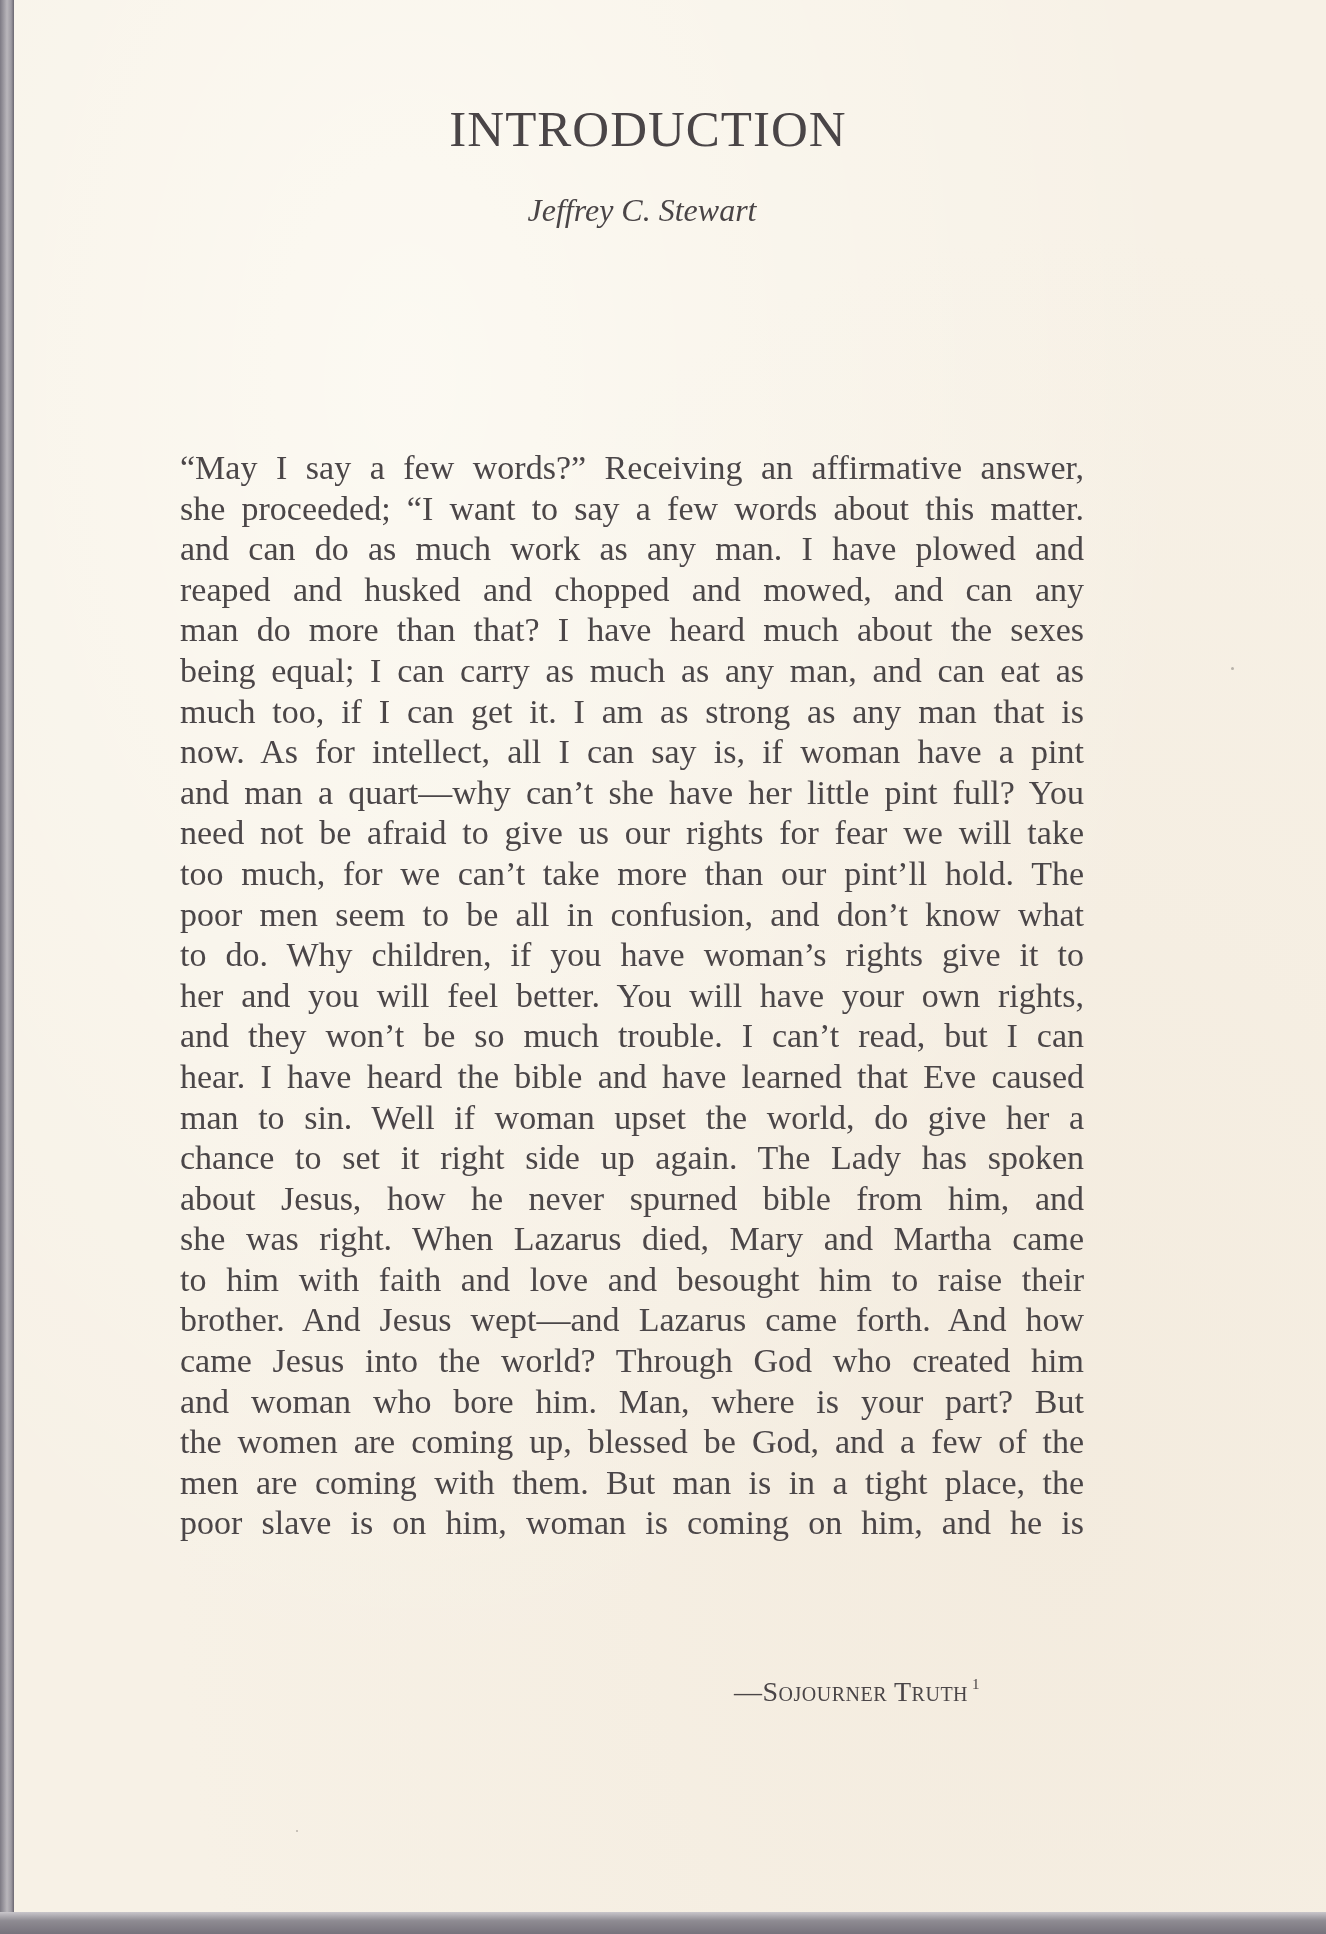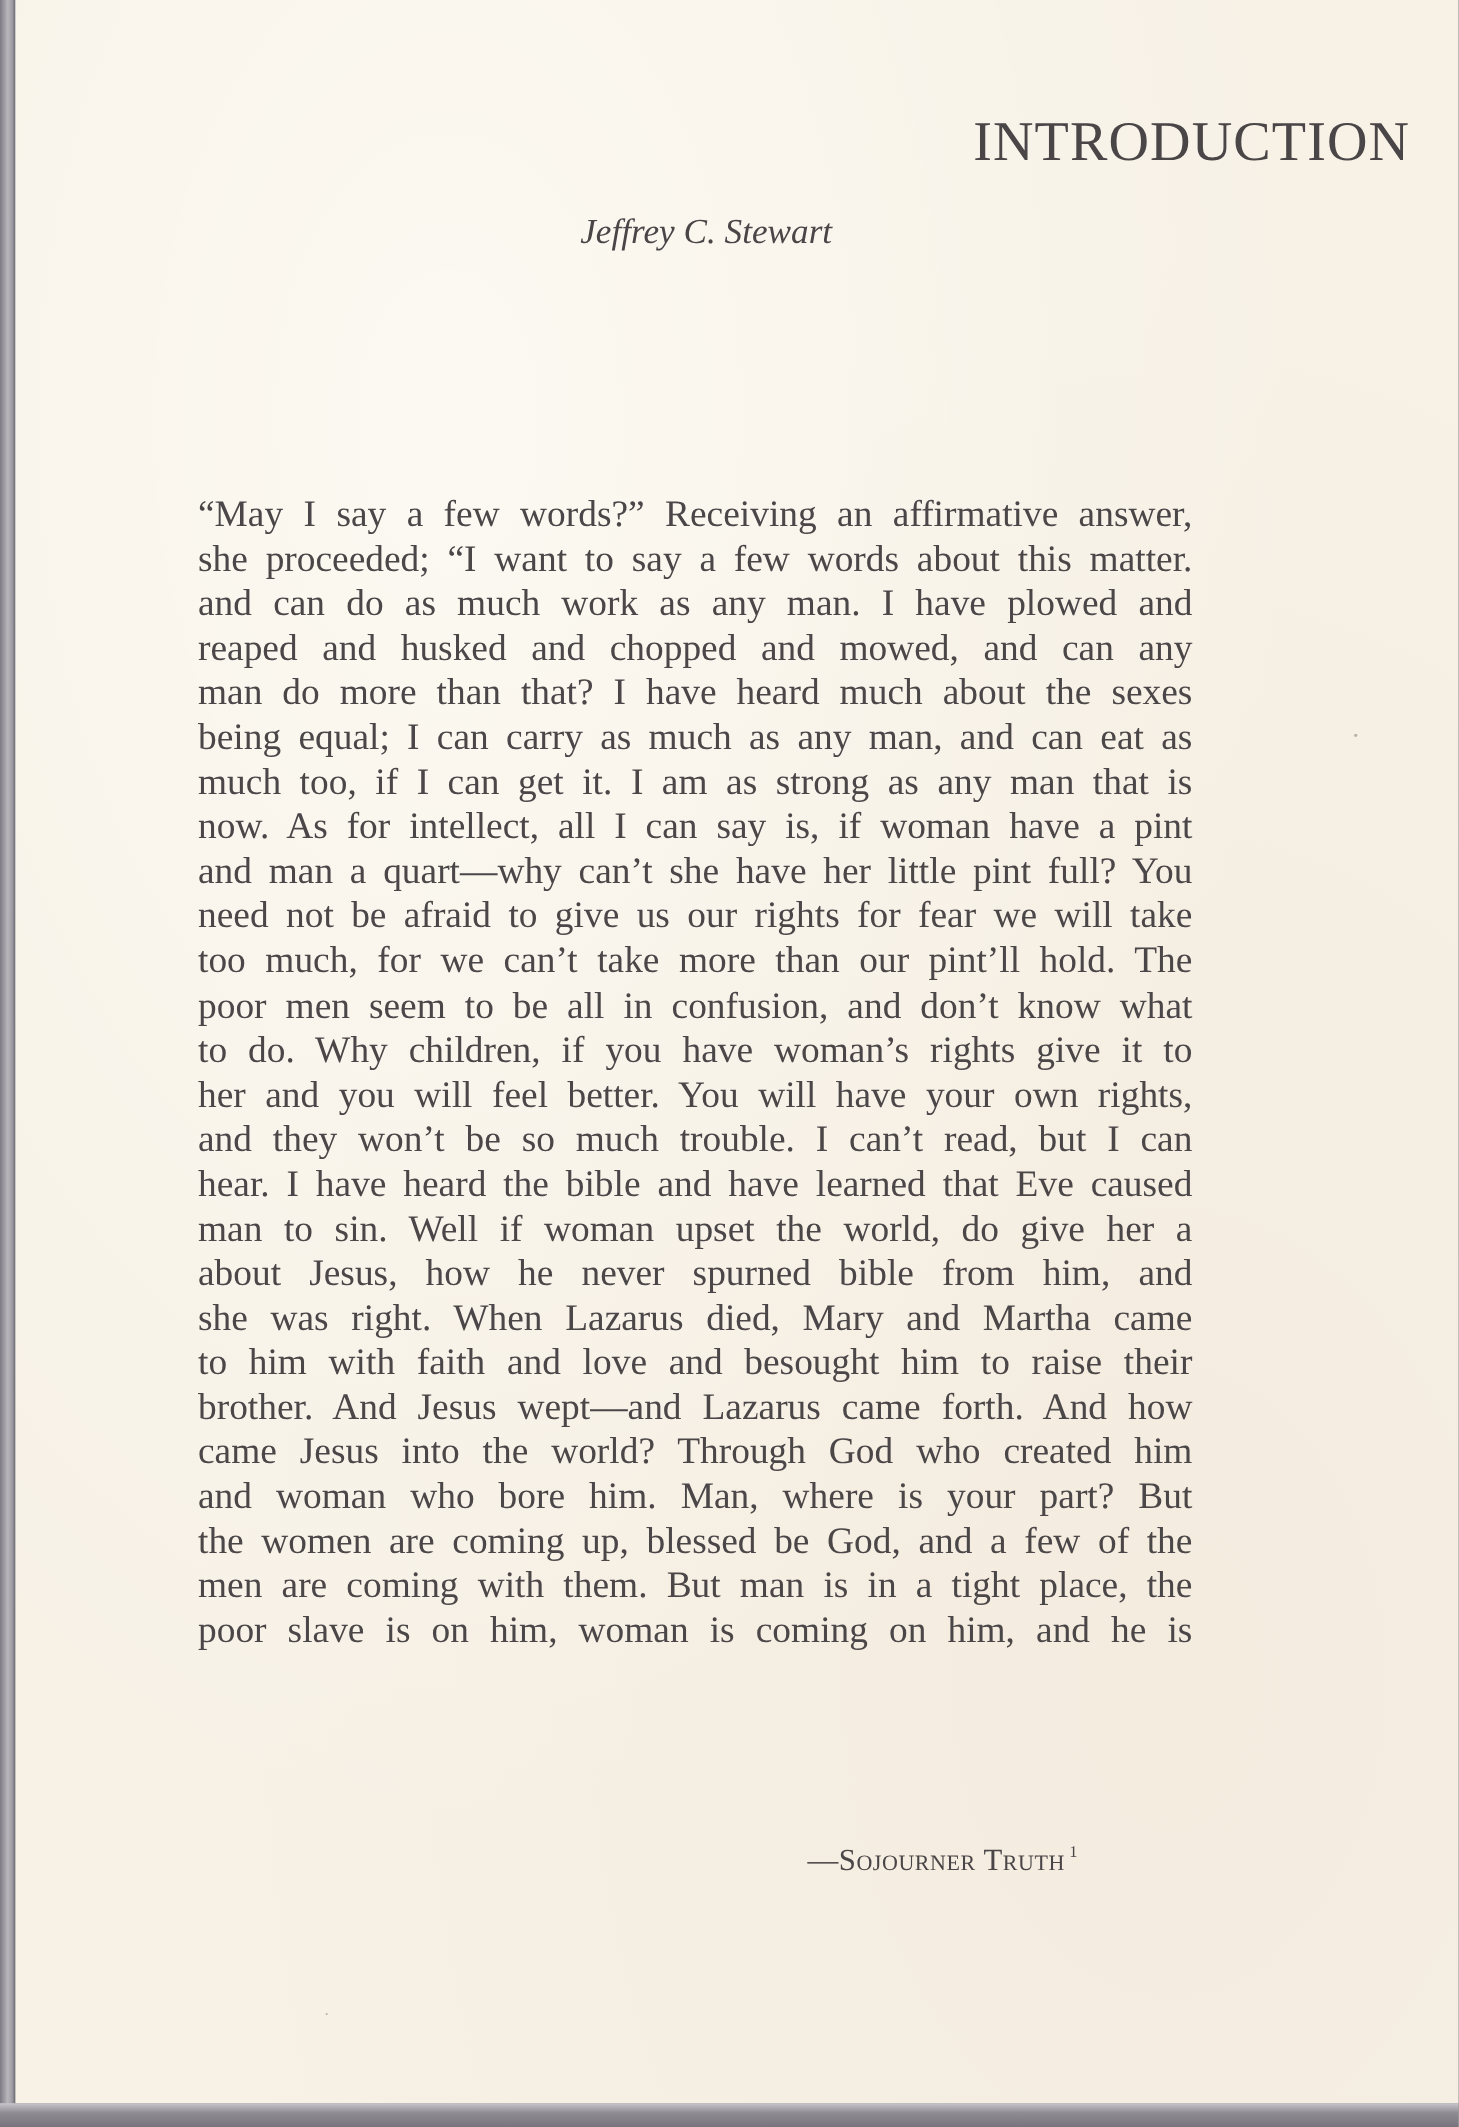--- a/index.html
+++ b/index.html
@@ -34,21 +34,21 @@
     .bottom-edge {
       position: absolute;
       left: 0; top: 1912px;
       width: 1326px; height: 22px;
       background: linear-gradient(to bottom, #c9c6cb 0%, #8e8b92 40%, #77737c 100%);
     }
     .title {
       position: absolute;
       left: 0; width: 1268px;
       top: 100px;
-      text-align: right;
+      text-align: center;
       font-family: "Liberation Serif", "DejaVu Serif", serif;
       font-size: 51px;
       letter-spacing: 1px;
       color: #4a4547;
       margin: 0;
       font-weight: normal;
     }
     .author {
       position: absolute;
       left: 0; width: 1256px;
@@ -124,20 +124,21 @@
       <span class="line">now. As for intellect, all I can say is, if woman have a pint</span>
       <span class="line">and man a quart—why can’t she have her little pint full? You</span>
       <span class="line">need not be afraid to give us our rights for fear we will take</span>
       <span class="line">too much, for we can’t take more than our pint’ll hold. The</span>
       <span class="line">poor men seem to be all in confusion, and don’t know what</span>
       <span class="line">to do. Why children, if you have woman’s rights give it to</span>
       <span class="line">her and you will feel better. You will have your own rights,</span>
       <span class="line">and they won’t be so much trouble. I can’t read, but I can</span>
       <span class="line">hear. I have heard the bible and have learned that Eve caused</span>
       <span class="line">man to sin. Well if woman upset the world, do give her a</span>
+      <span class="line">chance to set it right side up again. The Lady has spoken</span>
       <span class="line">about Jesus, how he never spurned bible from him, and</span>
       <span class="line">she was right. When Lazarus died, Mary and Martha came</span>
       <span class="line">to him with faith and love and besought him to raise their</span>
       <span class="line">brother. And Jesus wept—and Lazarus came forth. And how</span>
       <span class="line">came Jesus into the world? Through God who created him</span>
       <span class="line">and woman who bore him. Man, where is your part? But</span>
       <span class="line">the women are coming up, blessed be God, and a few of the</span>
       <span class="line">men are coming with them. But man is in a tight place, the</span>
       <span class="line">poor slave is on him, woman is coming on him, and he is</span>
     </blockquote>

